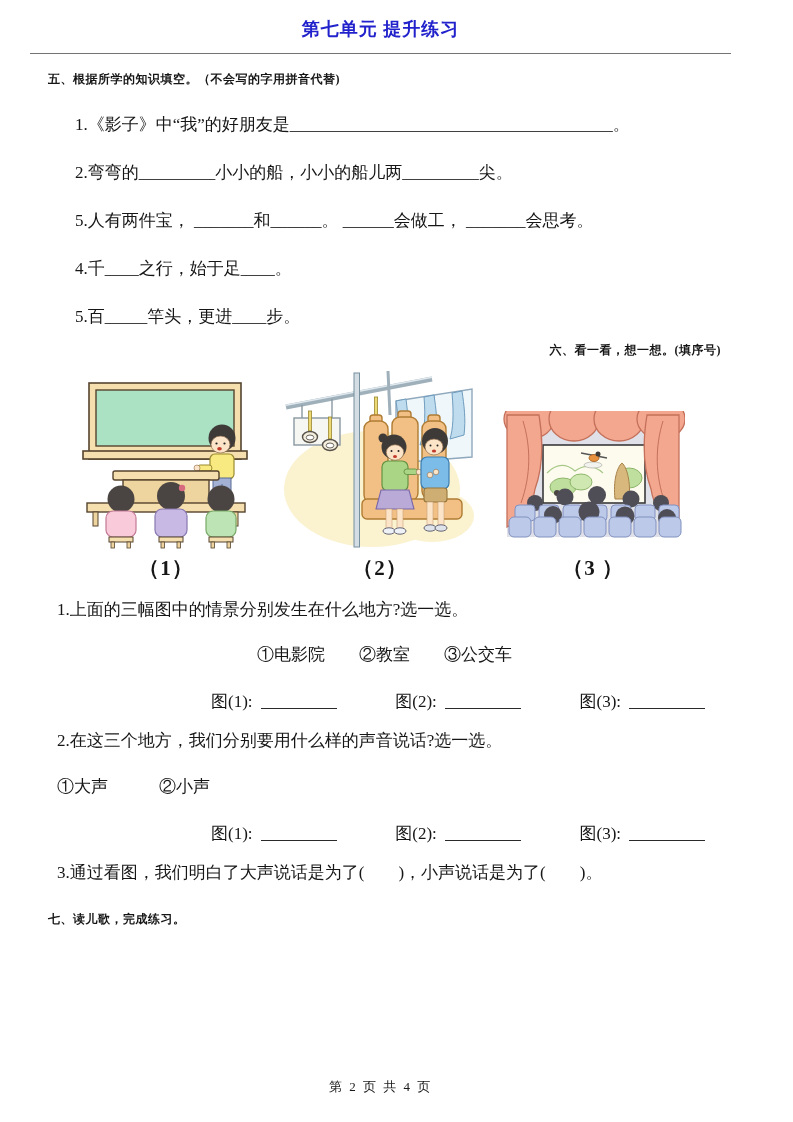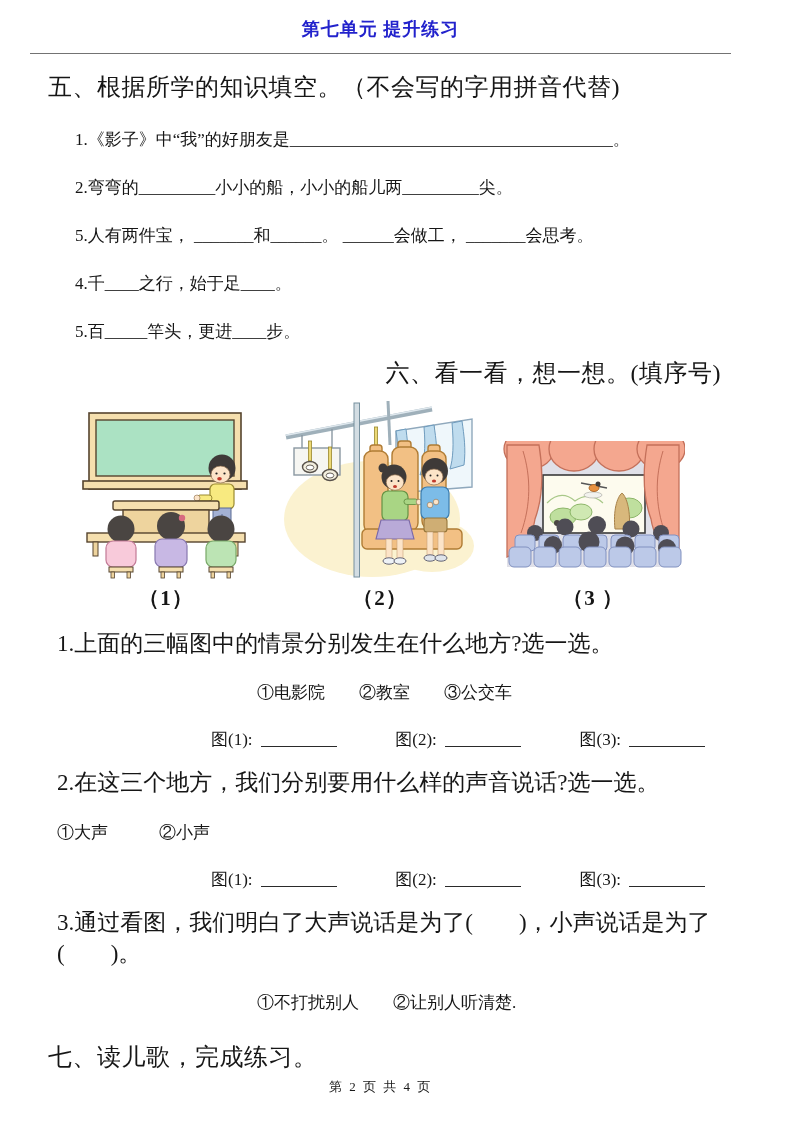--- a/index.html
+++ b/index.html
@@ -7,29 +7,29 @@
     width:793px;height:1122px;
     font-family:"Liberation Serif","DejaVu Serif",serif;
     color:#161616;
   }
   .page{position:relative;width:761px;height:1122px;overflow:hidden;background:#ffffff;}
   .doc-title{
     padding-top:17px;text-align:center;
     font-size:18px;font-weight:bold;color:#2222cc;letter-spacing:1px;
   }
   .rule{border:none;border-top:1.5px solid #737373;margin:12px 30px 0 30px;}
-  .sec-heading{margin:17px 40px 0 48px;font-size:24px;font-weight:normal;letter-spacing:0.5px;}
+  .sec-heading{margin:17px 40px 0 48px;font-size:12px;font-weight:bold;letter-spacing:0.5px;}
   .sec-heading.s6{margin-top:14px;text-align:right;}
   .sec-heading.s7{margin-top:27px;}
   .item{margin:25px 40px 0 75px;font-size:17px;white-space:nowrap;}
   .figures{display:flex;align-items:flex-end;justify-content:space-between;margin:12px 76px 0 73px;}
   .fig{display:flex;flex-direction:column;align-items:center;margin:0;}
   .fig svg{display:block;}
   .fig-label{font-size:21px;font-weight:bold;margin-top:5px;letter-spacing:1px;}
-  .q-text{margin:16px 40px 0 57px;font-size:23px;}
+  .q-text{margin:16px 40px 0 57px;font-size:17px;}
   .opts{font-size:17px;}
   .opts-center{margin:22px 0 0 257px;}
   .opts-left{margin:23px 0 0 57px;}
   .blank-row{margin:24px 0 0 155px;font-size:17px;text-align:center;}
   .blank-cell{display:inline-block;width:180px;}
   .uline{display:inline-block;width:76px;height:0;border-bottom:1.4px solid #2a2a2a;vertical-align:-2px;margin-left:8px;}
   .footer{
     position:absolute;left:0;right:0;bottom:26px;
     text-align:center;font-size:13px;letter-spacing:2px;color:#1a1a1a;
   }
@@ -250,19 +250,18 @@
 
   <div class="q-text">2.在这三个地方，我们分别要用什么样的声音说话?选一选。</div>
   <div class="opts opts-left">①大声　　　②小声</div>
   <div class="blank-row">
     <span class="blank-cell"><span>图(1):</span><span class="uline"></span></span>
     <span class="blank-cell"><span>图(2):</span><span class="uline"></span></span>
     <span class="blank-cell"><span>图(3):</span><span class="uline"></span></span>
   </div>
 
   <div class="q-text">3.通过看图，我们明白了大声说话是为了(　　)，小声说话是为了(　　)。</div>
-  <div class="opts opts-center">①不打扰别人　　②让别人听清楚.</div>
 
   <div class="sec-heading s7">七、读儿歌，完成练习。</div>
 
   <div class="footer">第 2 页 共 4 页</div>
 
 </div>
 
 </body></html>

